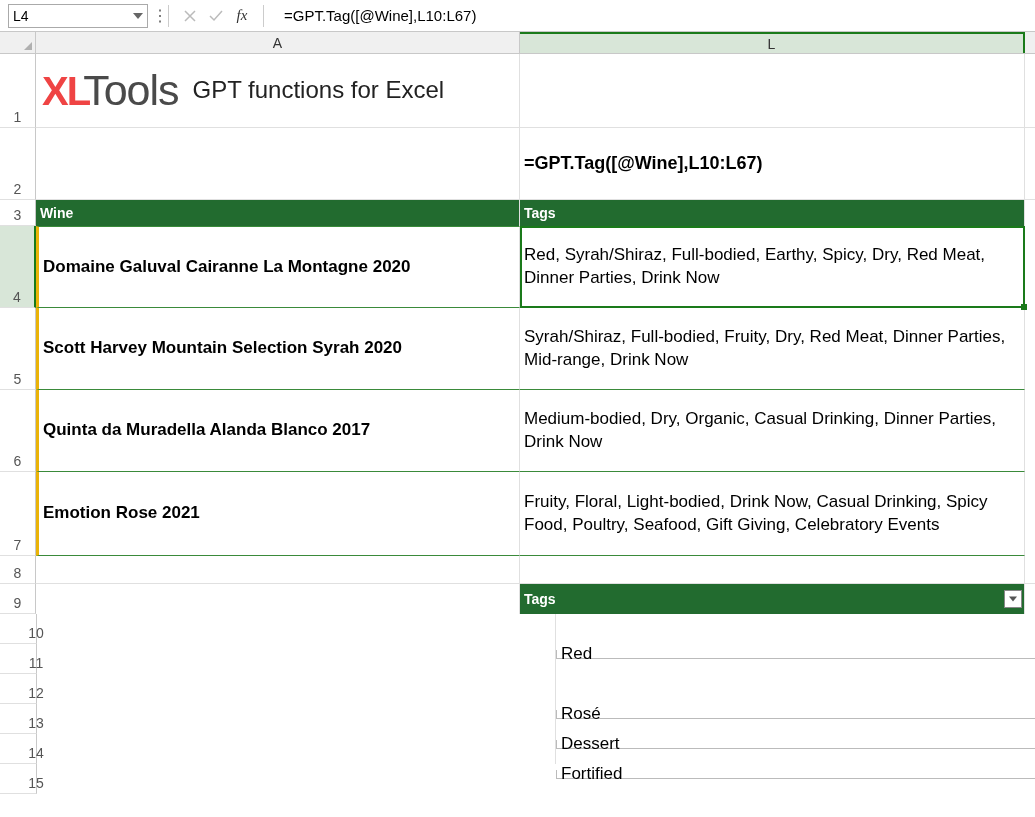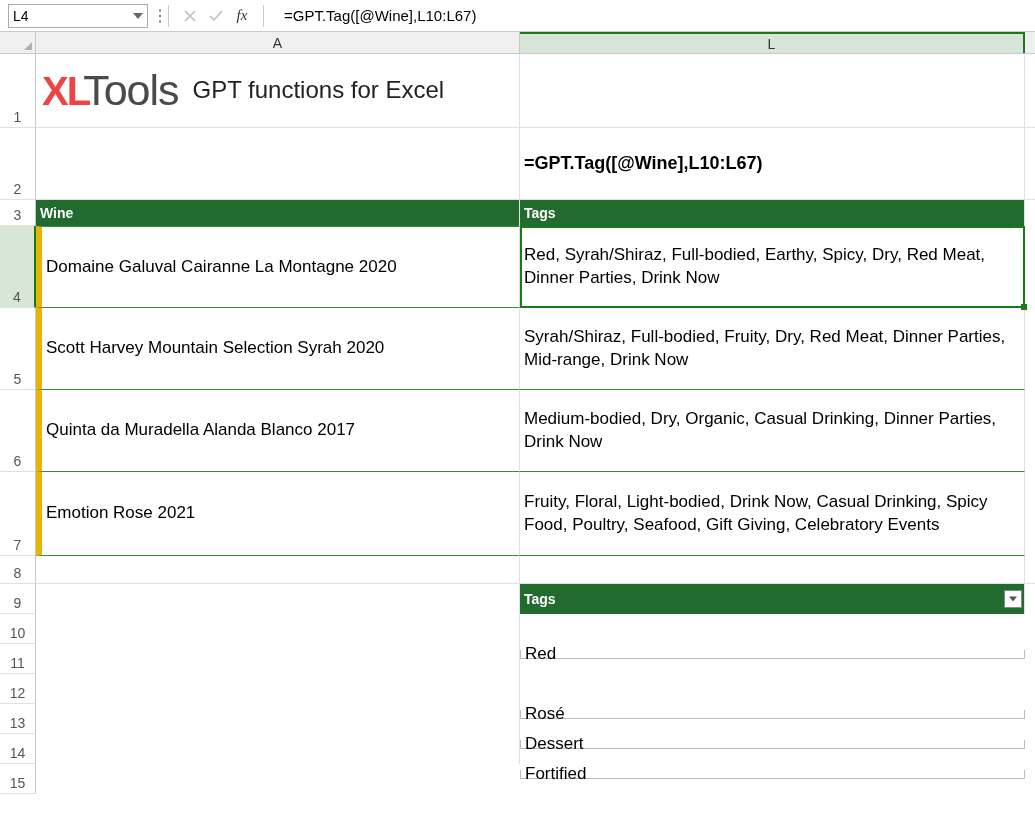--- a/index.html
+++ b/index.html
@@ -41,33 +41,33 @@
   
   .h1 { height:74px; }
   .h2 { height:72px; }
   .h3 { height:26px; }
   .h4 { height:82px; }
   .h5 { height:82px; }
   .h6 { height:82px; }
   .h7 { height:84px; }
   .h8 { height:28px; }
   .h9 { height:30px; }
-  .h10,.h11,.h12,.h13,.h14,.h15 { height:30px; }
+  .h10,.h11,.h12,.h13,.h14,.h15 { height:30px;padding-left:36px; }
   
   .logo-wrap { display:flex; align-items:center; gap:14px; padding-left:2px;}
   .logo-xl { font-size:40px; font-weight:800; color:#ef4444; letter-spacing:-2px; font-family:Arial,sans-serif;}
   .logo-tools { font-size:43px; font-weight:300; color:#4a4a4a; letter-spacing:-1px; margin-left:-6px; font-family:Arial,sans-serif;}
   .logo-sub { font-size:24px; color:#222; font-weight:400;}
   
   .hdr { background:#226b2f; color:#fff; font-size:14px; font-weight:600; padding-left:4px;}
   
   .formula-cell { font-weight:700; font-size:18px;}
   
   .wine-top { border-top:1px solid #3a8a3a; }
-  .wine-left { border-left:6px solid #eab308; }
+  .wine-left { border-left:3px solid #eab308;font-weight:bold; }
   .wine-bot { border-bottom:1px solid #3a8a3a !important; }
   
   .selected { outline:2px solid #1a7a1a; outline-offset:-2px; position:relative;}
   .selected::after{content:""; position:absolute; right:-3px; bottom:-3px; width:6px; height:6px; background:#1a7a1a;}
   
   .tag-hdr-wrap{ display:flex; width:100%; align-items:center; justify-content:space-between;}
   .filter-btn{ width:18px; height:18px; background:#fff; border:1px solid #888; display:flex; align-items:center; justify-content:center; margin-right:2px;}
   .filter-btn svg{ width:8px; height:6px;}
   .tag-cell{ border:1px solid #bbb; border-top:none; font-size:17px; padding-left:4px;margin-top:36px;}
   .row.nobord{border-bottom:none;}

